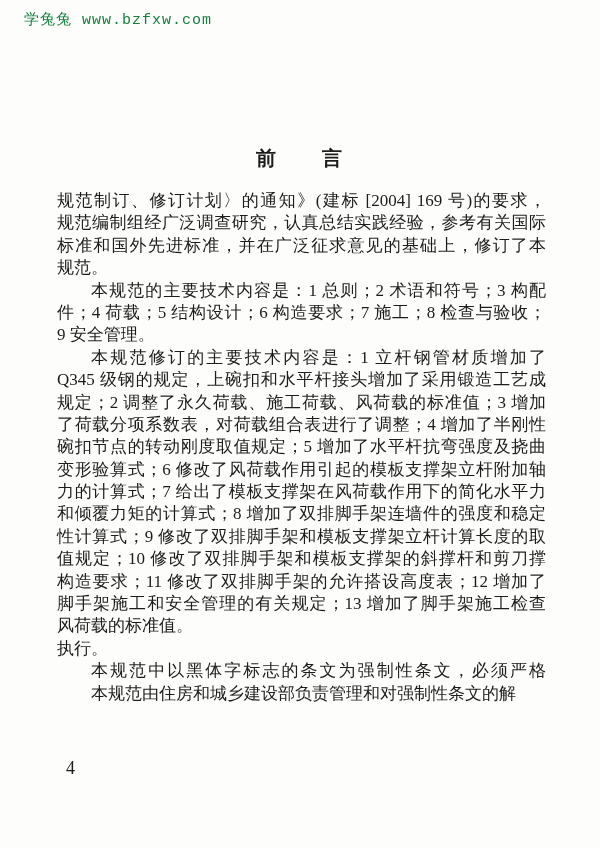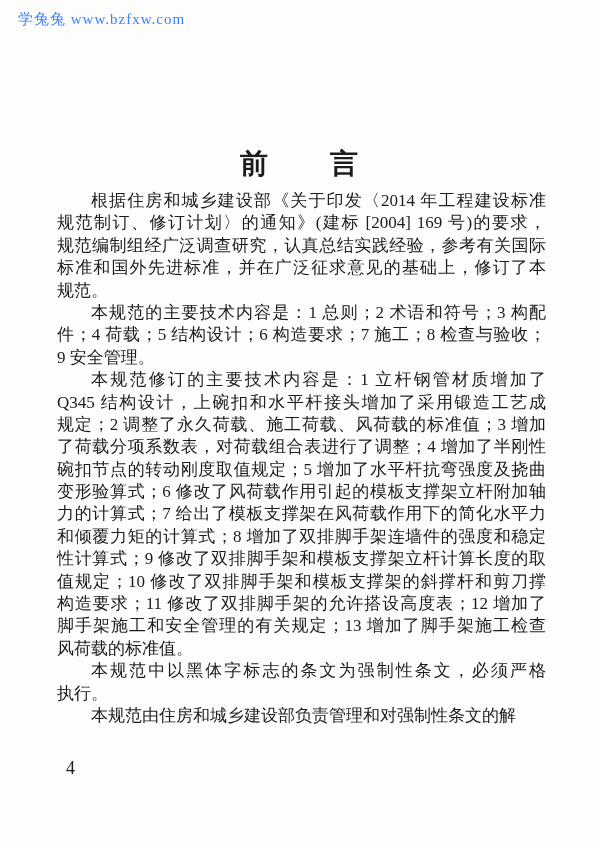--- a/index.html
+++ b/index.html
@@ -13,35 +13,35 @@
     height: 848px;
     margin: 0 auto;
     background: #fdfdfc;
     overflow: hidden;
     font-family: "Liberation Serif", "DejaVu Serif", serif;
     color: #1c1c1c;
   }
   .watermark {
     position: absolute;
     top: 10px;
-    left: 18px;
-    font-family: Liberation Serif, serif;
+    left: 24px;
+    font-family: Liberation Mono, monospace;
     font-size: 15px;
     letter-spacing: 1px;
-    color: #3b82f6; 
+    color: #15803d; 
     user-select: none;
     white-space: nowrap;
   }
   .doc-title {
     position: absolute;
     top: 128px;
     left: 0;
     width: 100%;
     text-align: center;
-    font-size: 28px;
+    font-size: 20px;
     font-weight: bold;
     letter-spacing: 2px;
     line-height: 34px;
   }
   .preface-body {
     position: absolute;
     top: 190px;
     left: 57px;
     width: 489px;
     font-size: 17px;
@@ -76,49 +76,48 @@
 <body>
 
 <div class="page">
 
   <div class="watermark">学兔兔 www.bzfxw.com</div>
 
   <h1 class="doc-title">前　　言</h1>
 
   <div class="preface-body">
       <p class="para">
-        <span class="line indent">根据住房和城乡建设部《关于印发〈2014 年工程建设标准</span>
         <span class="line">规范制订、修订计划〉的通知》(建标 [2004] 169 号)的要求，</span>
         <span class="line">规范编制组经广泛调查研究，认真总结实践经验，参考有关国际</span>
         <span class="line">标准和国外先进标准，并在广泛征求意见的基础上，修订了本</span>
         <span class="line last">规范。</span>
       </p>
       <p class="para">
         <span class="line indent">本规范的主要技术内容是：1 总则；2 术语和符号；3 构配</span>
         <span class="line">件；4 荷载；5 结构设计；6 构造要求；7 施工；8 检查与验收；</span>
         <span class="line last">9 安全管理。</span>
       </p>
       <p class="para">
         <span class="line indent">本规范修订的主要技术内容是：1 立杆钢管材质增加了</span>
-        <span class="line">Q345 结构设计，上碗扣和水平杆接头增加了采用锻造工艺成</span>
+        <span class="line">Q345 级钢的规定，上碗扣和水平杆接头增加了采用锻造工艺成</span>
         <span class="line">规定；2 调整了永久荷载、施工荷载、风荷载的标准值；3 增加</span>
         <span class="line">了荷载分项系数表，对荷载组合表进行了调整；4 增加了半刚性</span>
         <span class="line">碗扣节点的转动刚度取值规定；5 增加了水平杆抗弯强度及挠曲</span>
         <span class="line">变形验算式；6 修改了风荷载作用引起的模板支撑架立杆附加轴</span>
         <span class="line">力的计算式；7 给出了模板支撑架在风荷载作用下的简化水平力</span>
         <span class="line">和倾覆力矩的计算式；8 增加了双排脚手架连墙件的强度和稳定</span>
         <span class="line">性计算式；9 修改了双排脚手架和模板支撑架立杆计算长度的取</span>
         <span class="line">值规定；10 修改了双排脚手架和模板支撑架的斜撑杆和剪刀撑</span>
         <span class="line">构造要求；11 修改了双排脚手架的允许搭设高度表；12 增加了</span>
         <span class="line">脚手架施工和安全管理的有关规定；13 增加了脚手架施工检查</span>
         <span class="line last">风荷载的标准值。</span>
       </p>
       <p class="para">
+        <span class="line last">执行。</span>
         <span class="line indent">本规范中以黑体字标志的条文为强制性条文，必须严格</span>
-        <span class="line last">执行。</span>
       </p>
       <p class="para">
         <span class="line indent last">本规范由住房和城乡建设部负责管理和对强制性条文的解</span>
       </p>
     </div>
 
   <div class="page-number">4</div>
 
 </div>
 

